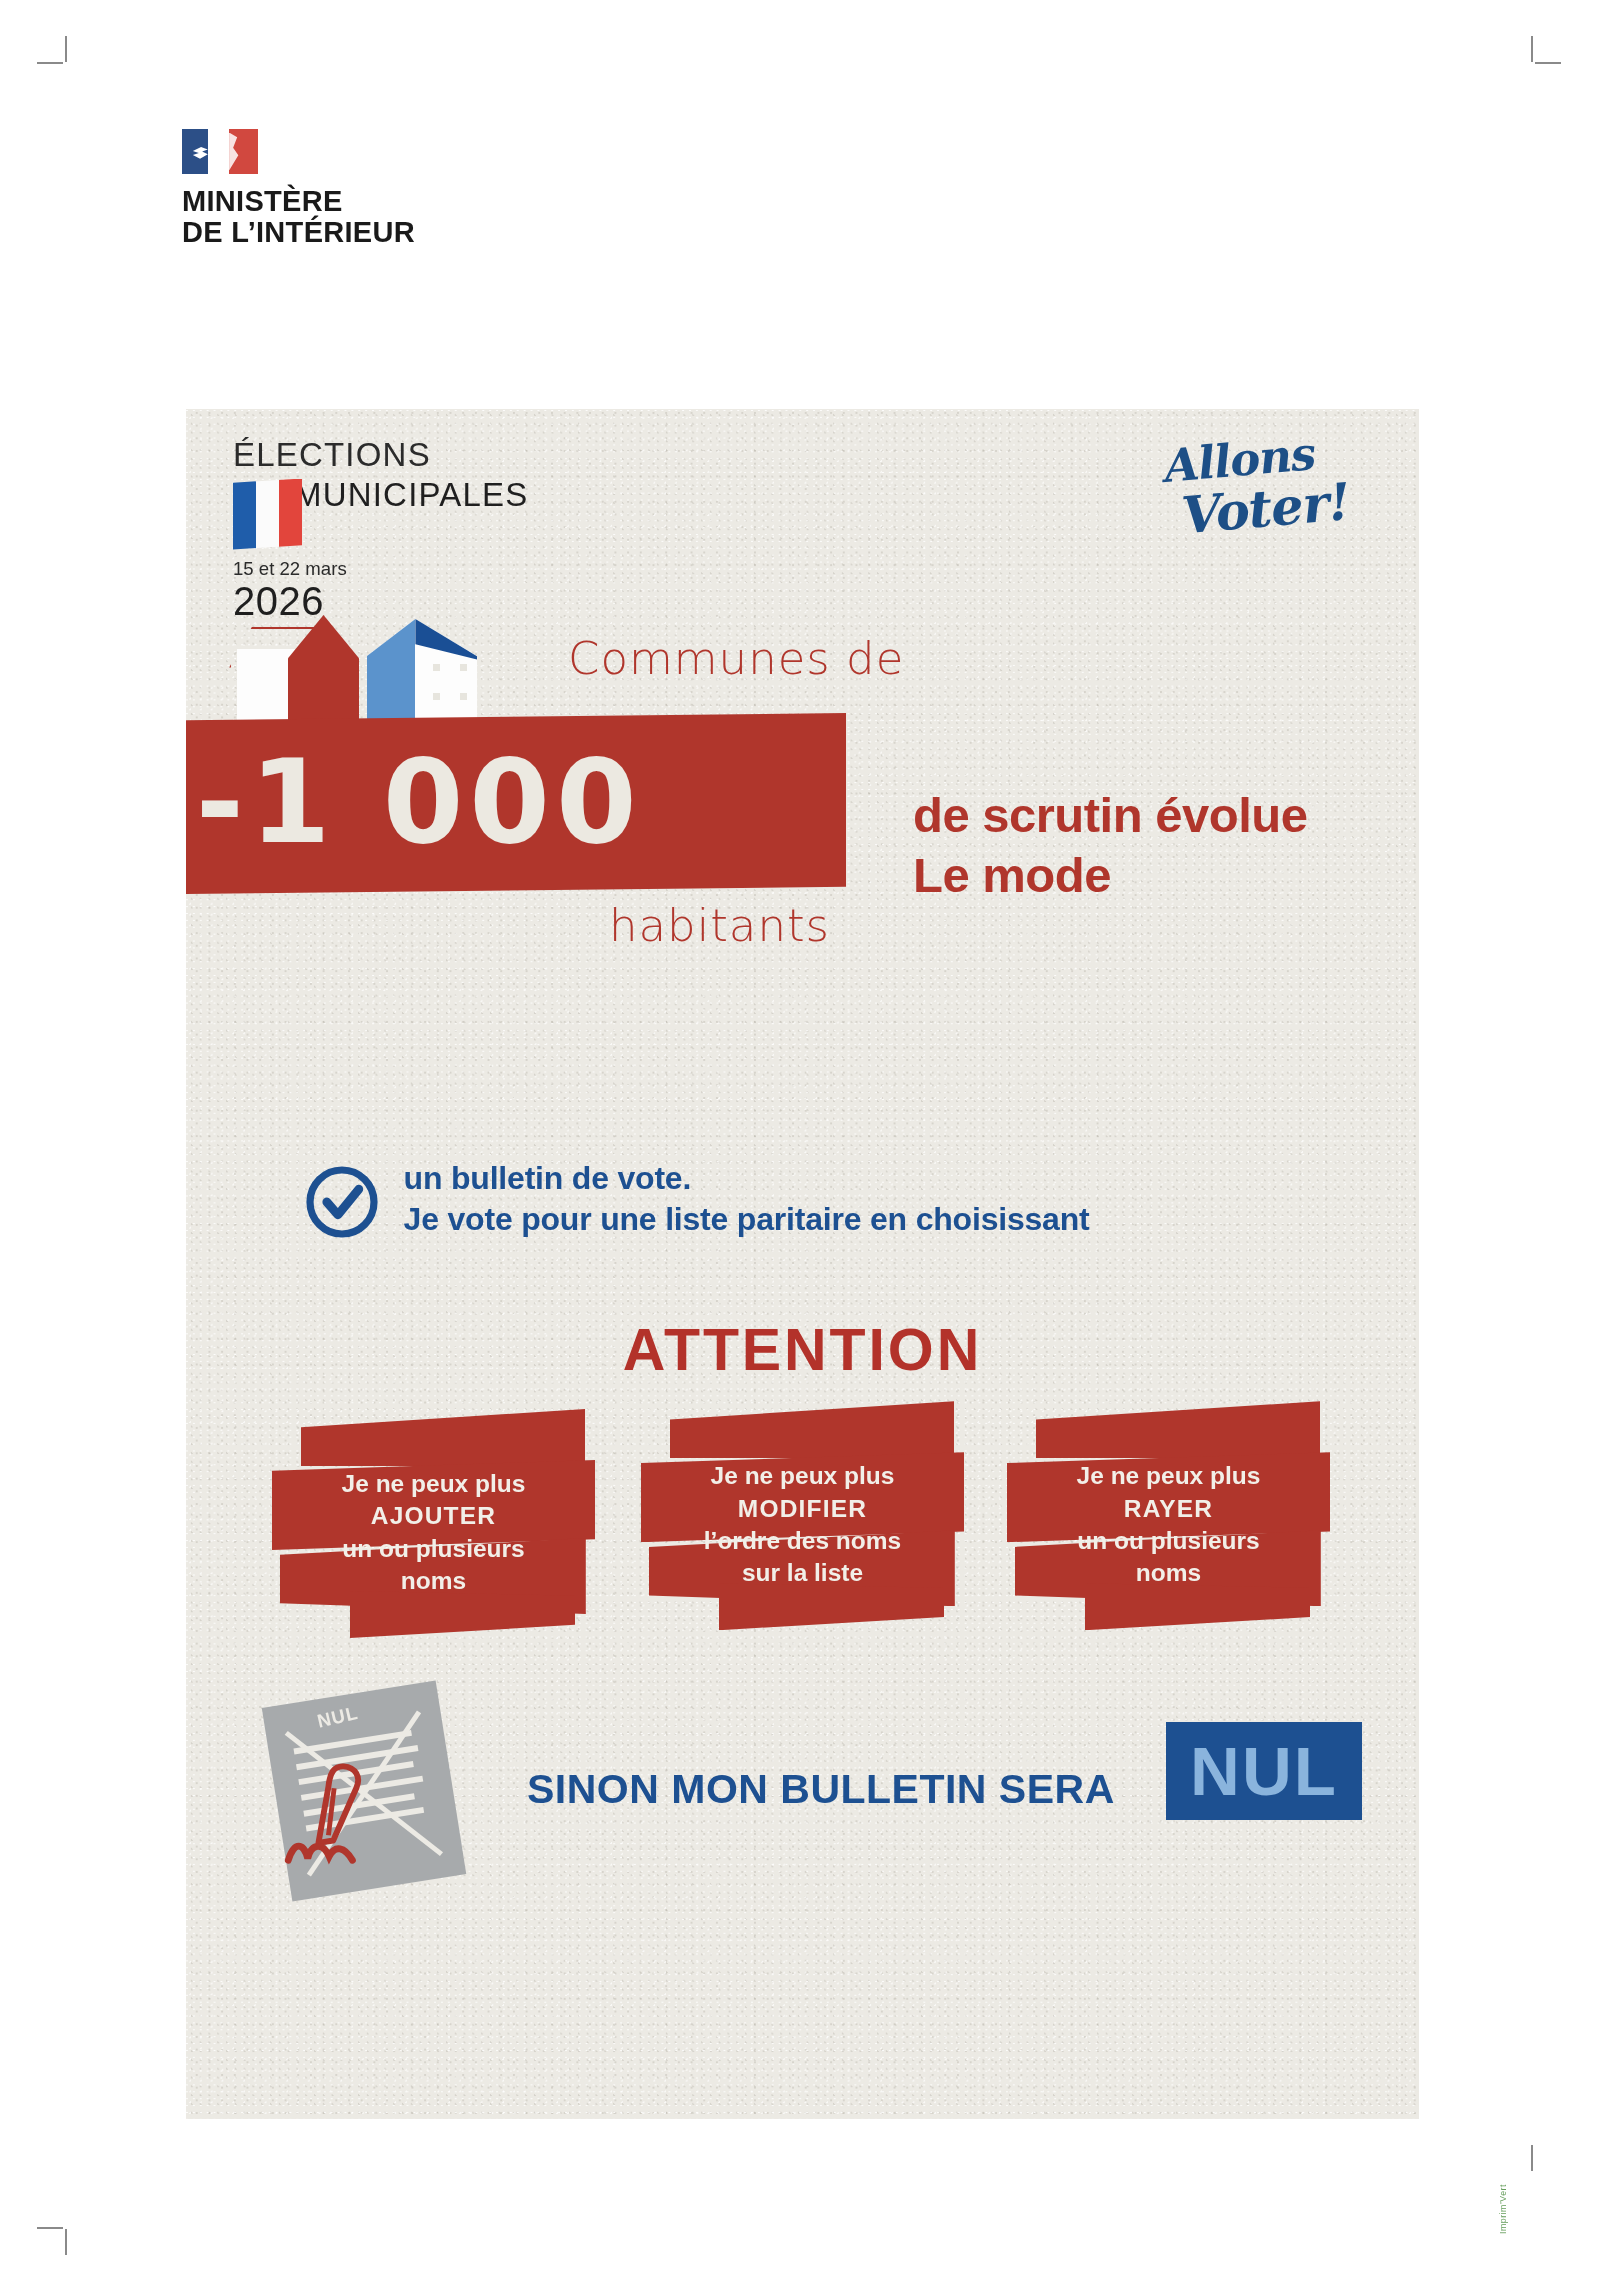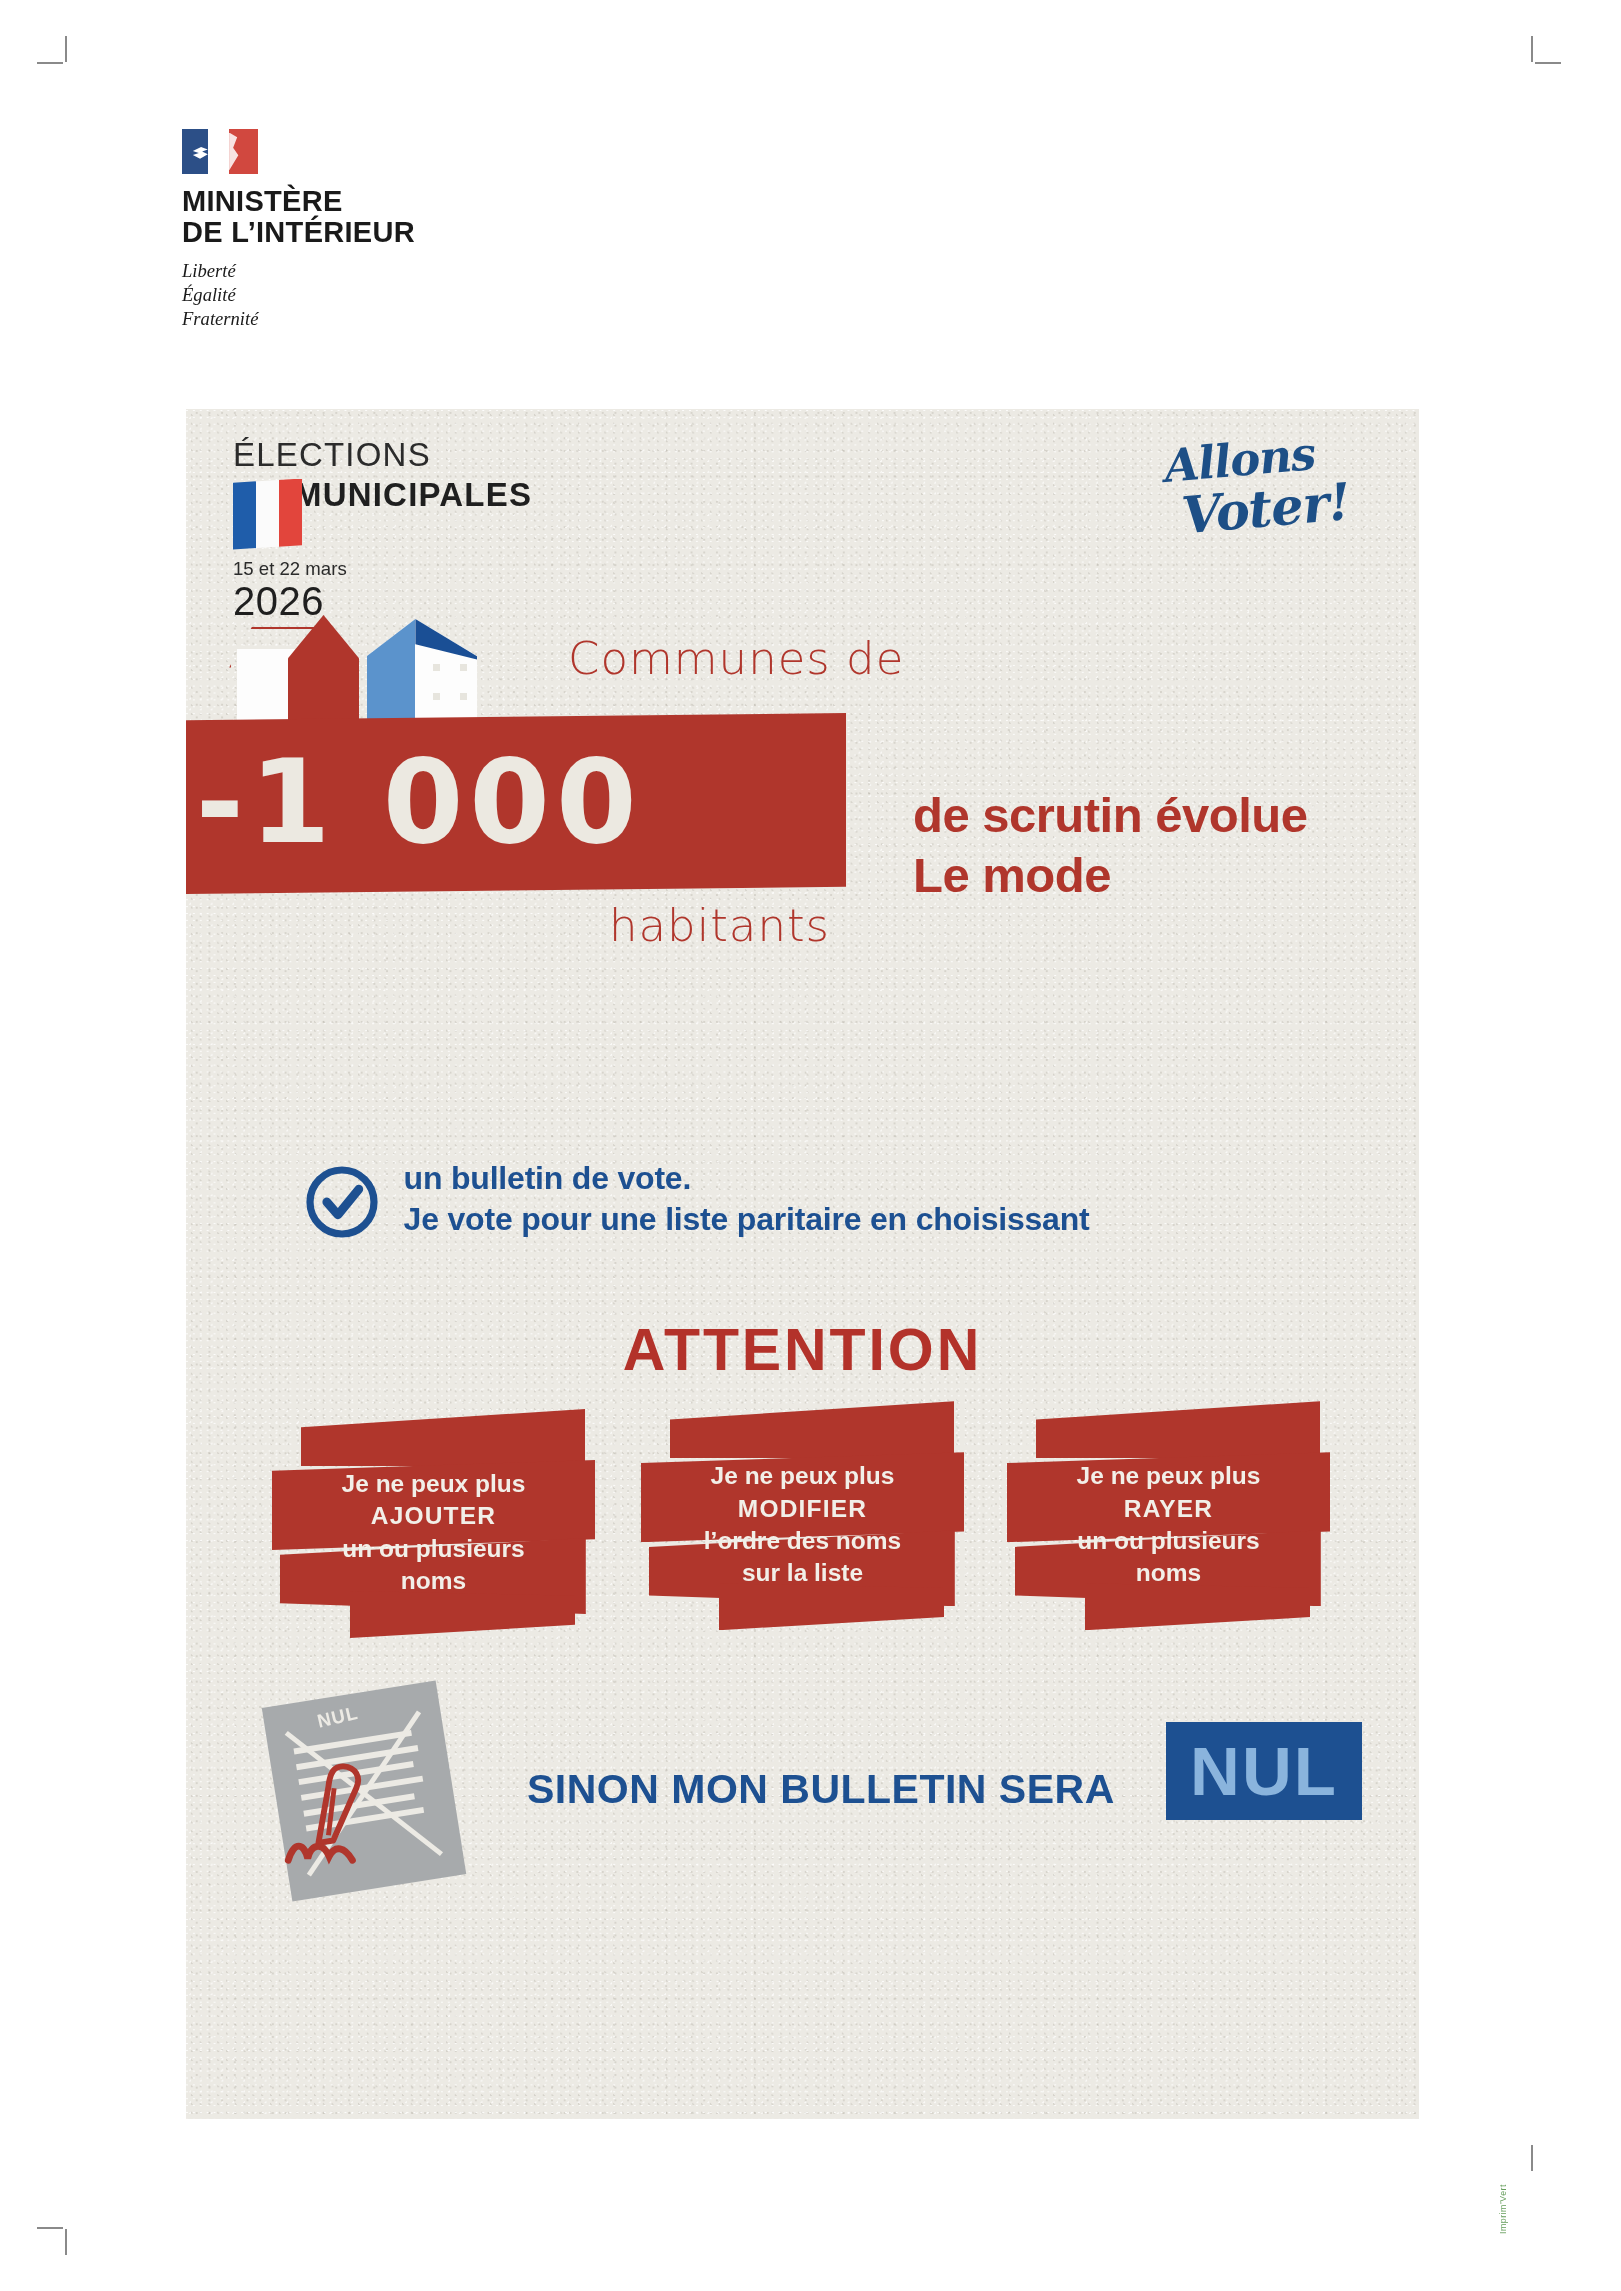--- a/index.html
+++ b/index.html
@@ -53,21 +53,21 @@
       radial-gradient(circle at 38% 86%, rgba(255,255,255,.7) 0 1px, transparent 1px),
       radial-gradient(circle at 85% 33%, rgba(175,171,160,.35) 0 1px, transparent 1px);
     background-size:6.9px 6.9px, 8.8px 8.8px, 10.8px 10.8px, 12.7px 12.7px;
     overflow:hidden;
     margin-top:32px;
   }
 
   
   .elec-block{position:absolute;left:47px;top:26.5px;}
   .elec-line1{font-size:33px;color:#2b2b2b;letter-spacing:1.2px;}
-  .elec-line2{font-size:33px;font-weight:bold;color:#1f1f1f;letter-spacing:1.2px;margin-left:61px;margin-top:2px;}
+  .elec-line2{font-size:33px;font-weight:normal;color:#1f1f1f;letter-spacing:1.2px;margin-left:61px;margin-top:2px;}
   .fr-flag{
     position:absolute;left:0;top:43px;width:69px;height:71px;display:flex;
     clip-path:polygon(0 6%,100% 0,100% 94%,0 100%);
   }
   .fr-flag i{flex:1;display:block;}
   .fr-flag .f1{background:#1f5daa;}
   .fr-flag .f2{background:#fbfbfb;}
   .fr-flag .f3{background:#e2453c;}
   .elec-date{position:absolute;left:0;top:122px;font-size:18.6px;color:#2b2b2b;}
   .elec-year{position:absolute;left:0;top:143px;font-size:40px;font-weight:normal;color:#1f1f1f;letter-spacing:0.5px;}
@@ -198,25 +198,20 @@
 
   <div class="ministry">
     <div class="mflag">
       <i class="b"></i>
         <i class="w"></i>
         <i class="r"></i>
     </div>
     <div class="mtitle">
       <div>MINISTÈRE</div>
       <div>DE L’INTÉRIEUR</div>
-    </div>
-    <div class="mmotto">
-      <div>Liberté</div>
-      <div>Égalité</div>
-      <div>Fraternité</div>
     </div>
   </div>
 
   <div class="poster">
 
     <div class="elec-block">
       <div class="elec-line1">ÉLECTIONS</div>
       <div class="elec-line2">MUNICIPALES</div>
       <div class="fr-flag">
         <i class="f1"></i>

